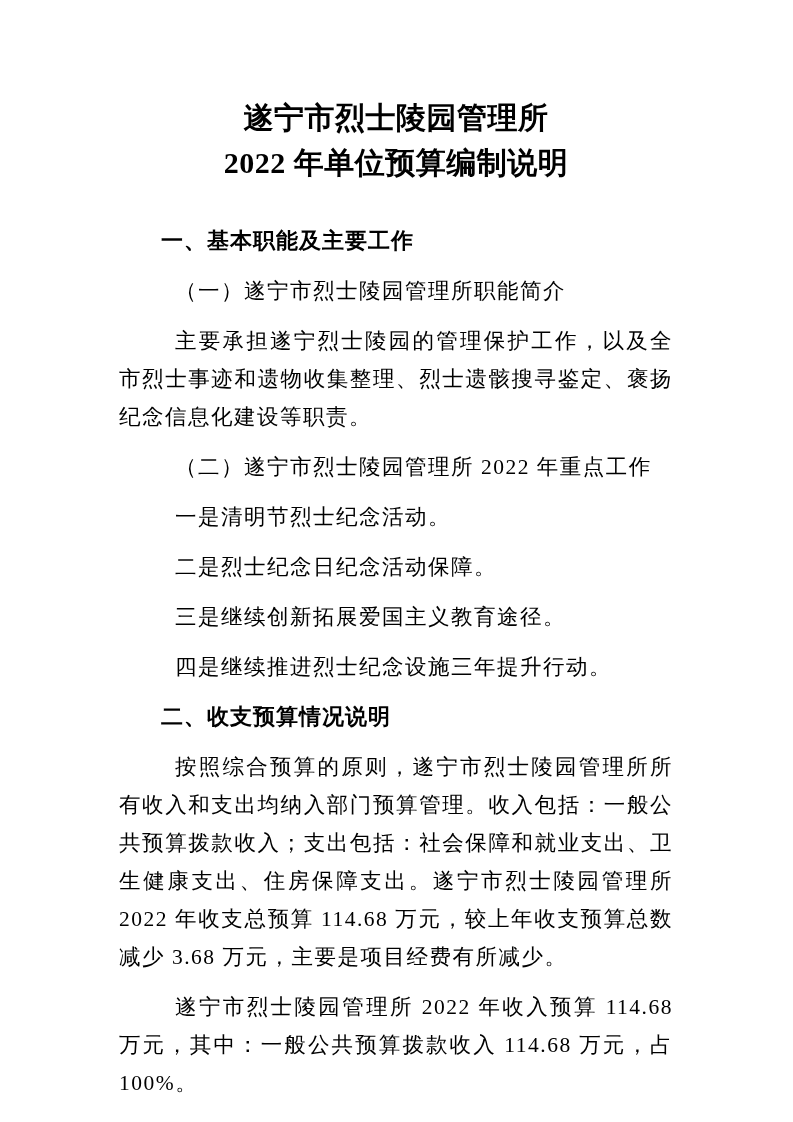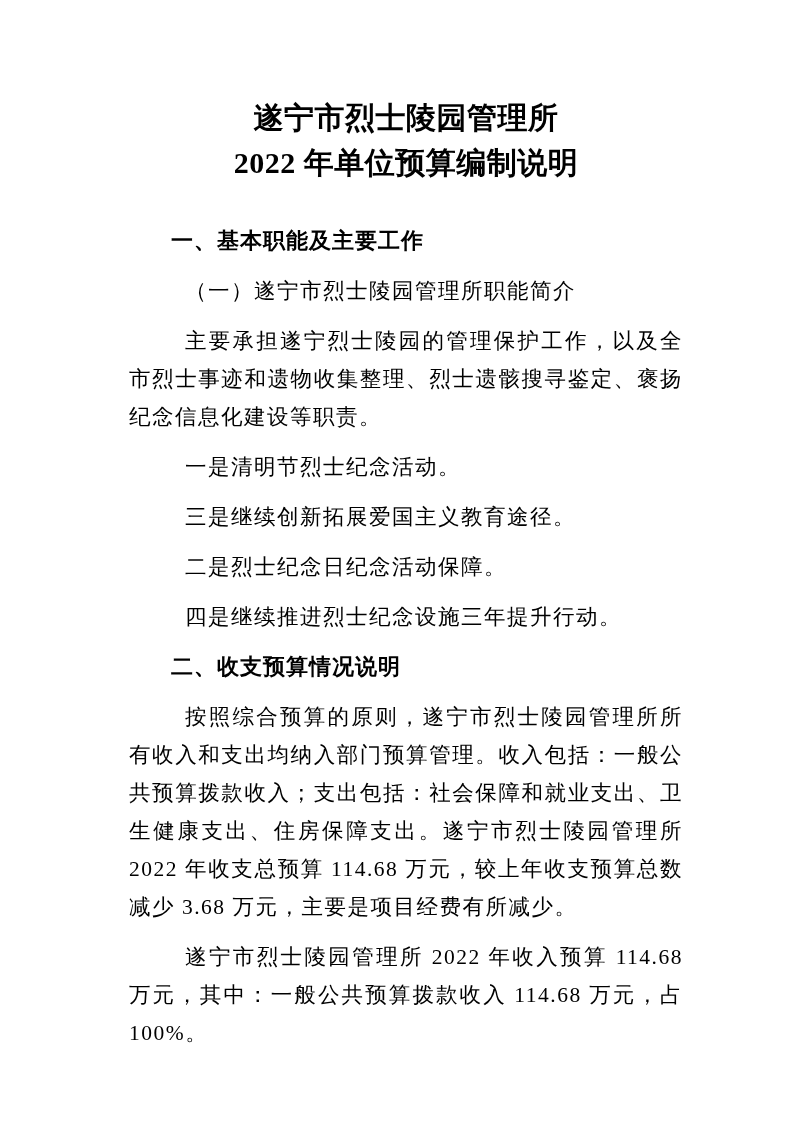--- a/index.html
+++ b/index.html
@@ -11,21 +11,21 @@
     position: relative;
     width: 793px;
     height: 1122px;
     background: #ffffff;
     overflow: hidden;
     color: #000000;
     font-family: "Liberation Serif", serif;
   }
   .content {
     position: absolute;
-    left: 117px;
+    left: 107px;
     top: 0;
     width: 578px;
   }
   .title {
     margin: 95px 0 0 0;
     font-size: 30px;
     line-height: 45px;
     font-weight: 700;
     text-align: center;
     letter-spacing: 0.5px;
@@ -69,23 +69,24 @@
 
     <h1 class="title">
       <span class="title-line">遂宁市烈士陵园管理所</span>
       <span class="title-line">2022 年单位预算编制说明</span>
     </h1>
 
     <div class="doc-body">
       <p class="para section-heading">一、基本职能及主要工作</p>
       <p class="para sub-heading">（一）遂宁市烈士陵园管理所职能简介</p>
       <p class="para body-text">主要承担遂宁烈士陵园的管理保护工作，以及全市烈士事迹和遗物收集整理、烈士遗骸搜寻鉴定、褒扬纪念信息化建设等职责。</p>
+      <p class="para sub-heading">（二）遂宁市烈士陵园管理所 2022 年重点工作</p>
       <p class="para body-text">一是清明节烈士纪念活动。</p>
+      <p class="para body-text">二是烈士纪念日纪念活动保障。</p>
       <p class="para body-text">三是继续创新拓展爱国主义教育途径。</p>
-      <p class="para body-text">二是烈士纪念日纪念活动保障。</p>
       <p class="para body-text">四是继续推进烈士纪念设施三年提升行动。</p>
       <p class="para section-heading">二、收支预算情况说明</p>
       <p class="para body-text">按照综合预算的原则，遂宁市烈士陵园管理所所有收入和支出均纳入部门预算管理。收入包括：一般公共预算拨款收入；支出包括：社会保障和就业支出、卫生健康支出、住房保障支出。遂宁市烈士陵园管理所 2022 年收支总预算 114.68 万元，较上年收支预算总数减少 3.68 万元，主要是项目经费有所减少。</p>
       <p class="para body-text">遂宁市烈士陵园管理所 2022 年收入预算 114.68 万元，其中：一般公共预算拨款收入 114.68 万元，占 100%。</p>
     </div>
 
   </div>
 </div>
 
 </body></html>

